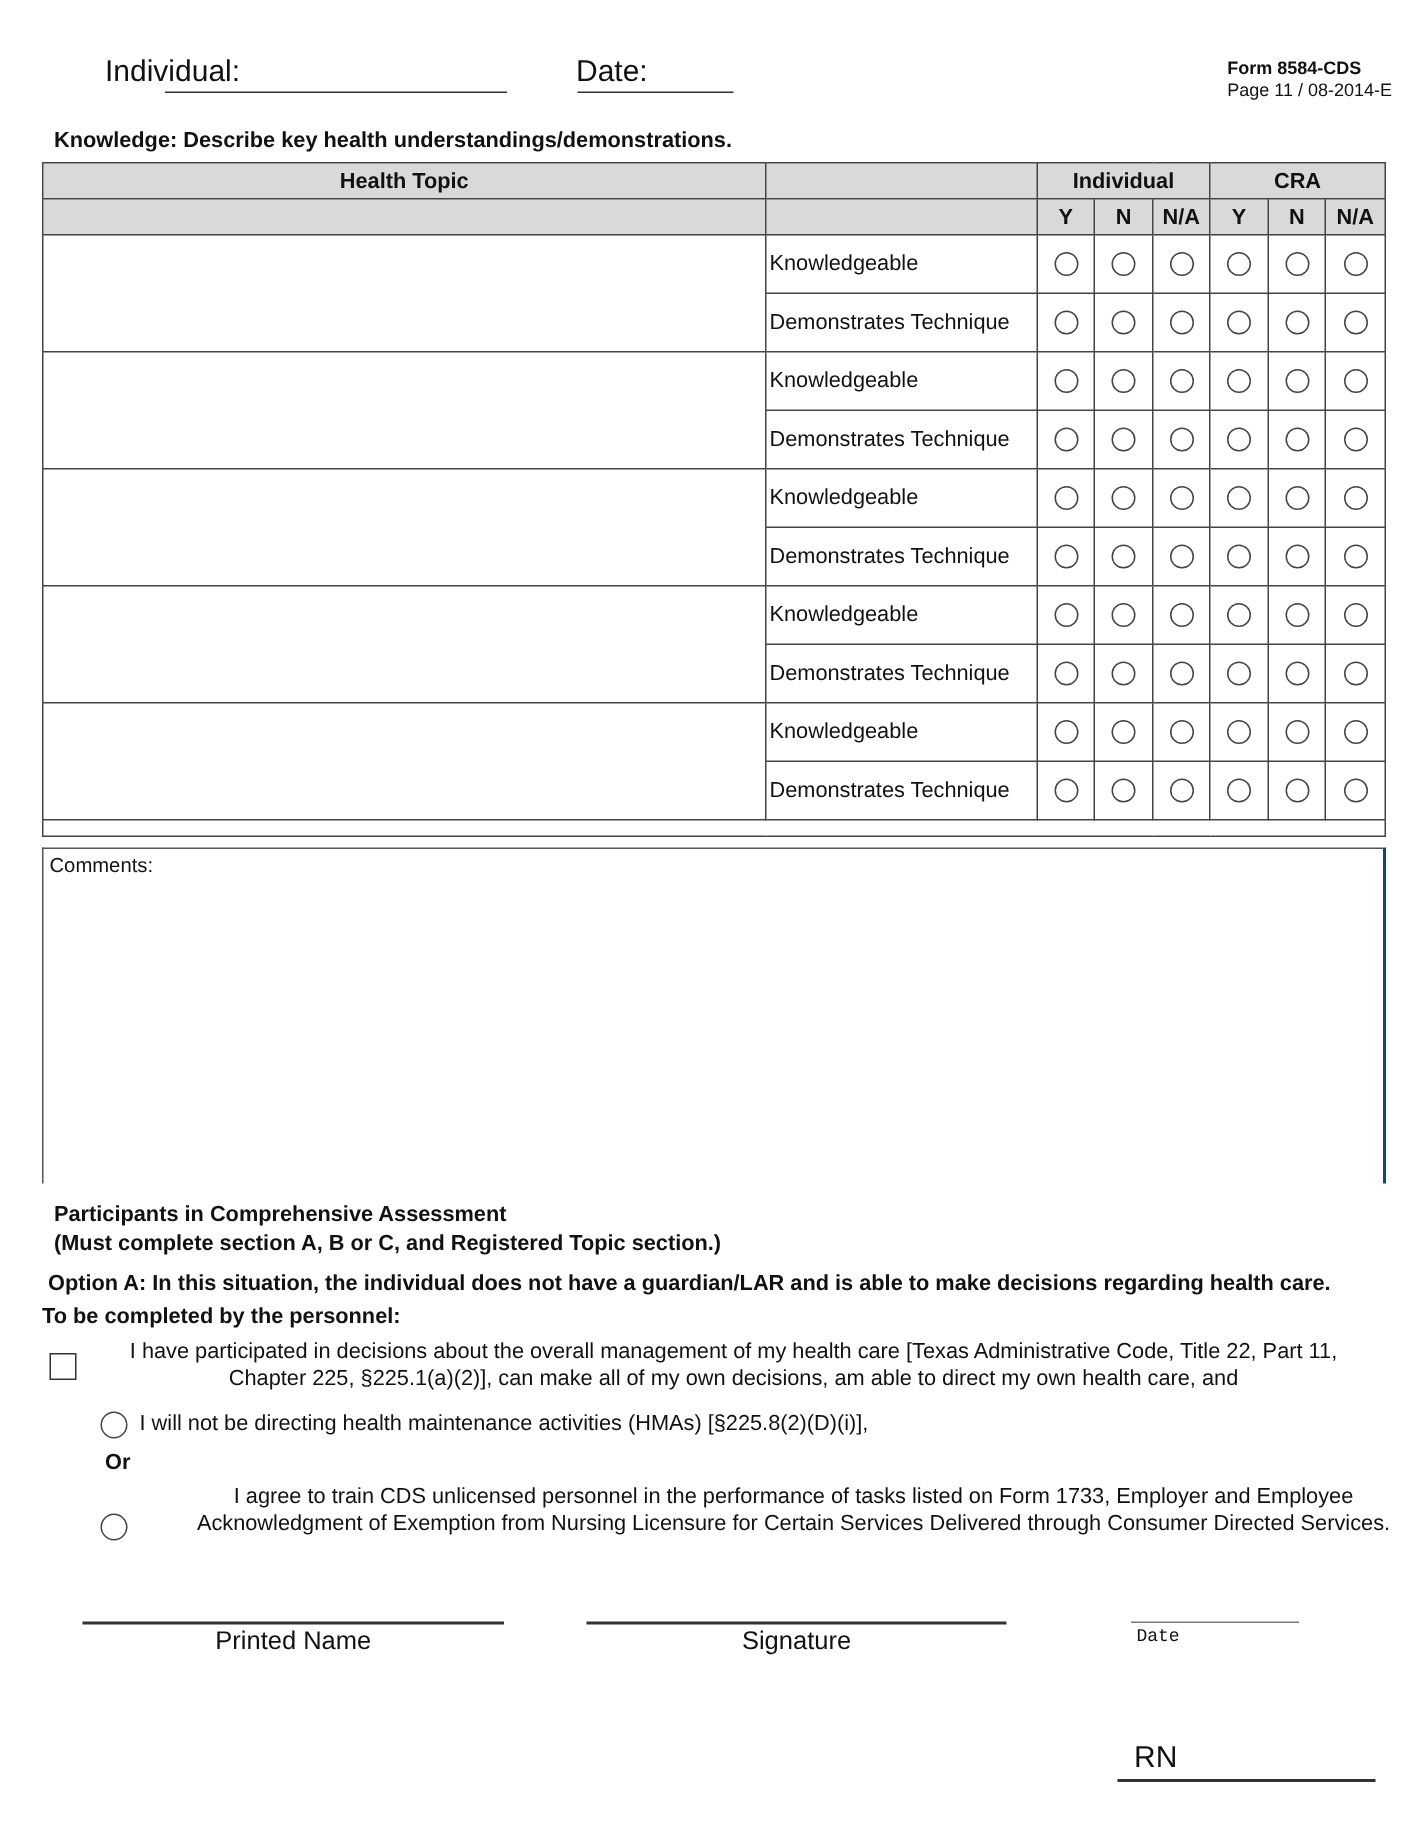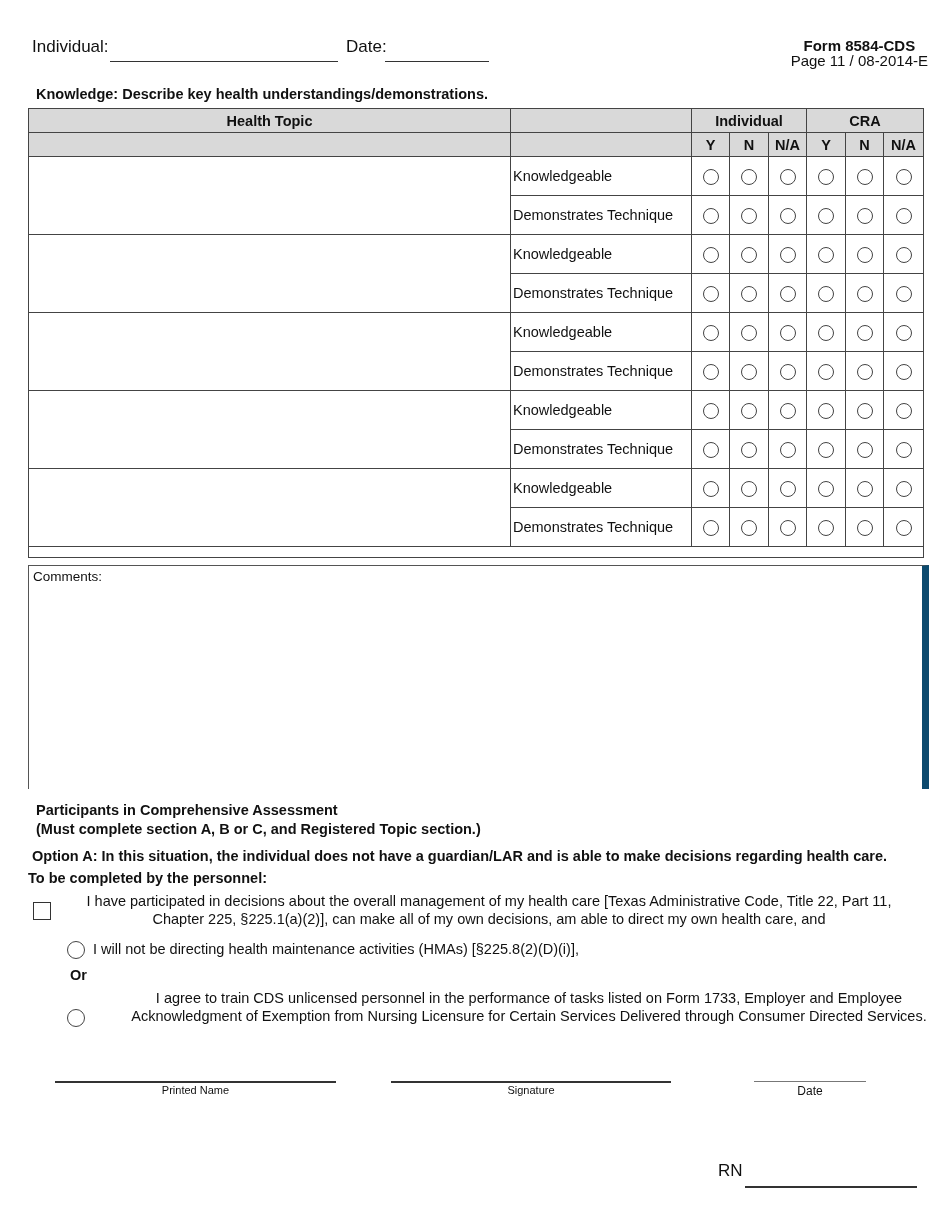--- a/index.html
+++ b/index.html
@@ -1,36 +1,36 @@
 <!DOCTYPE html>
 <html><head>
 <meta charset="utf-8">
 <style>
   html, body { margin: 0; padding: 0; background: #ffffff; }
   body { width: 950px; height: 1230px; position: relative; font-family: "Liberation Sans", sans-serif; color: #111; overflow: hidden; }
   .abs { position: absolute; }
-  .lbl { font-size: 17px; }
+  .lbl { font-size: 20px; margin-left: 38px; }
   .uline { border-bottom: 1px solid #333; height: 0; }
-  .form-id { right: 22px; top: 38px; text-align: center; font-size: 15px; line-height: 15px; }
+  .form-id { right: 22px; top: 38px; text-align: left; font-size: 12px; line-height: 15px; }
   .form-id .b { font-weight: bold; }
   .section-title { font-weight: bold; font-size: 14.5px; }
   table.grid { position: absolute; left: 28px; top: 108px; width: 895px; border-collapse: collapse; table-layout: fixed; }
   table.grid td, table.grid th { border: 1px solid #444; padding: 0; font-size: 14.5px; }
   table.grid th { background: #d9d9d9; font-weight: bold; height: 23px; text-align: center; }
   table.grid td.topic { background: #fff; }
   table.grid td.crit { height: 38px; padding-left: 2px; white-space: nowrap; border-radius: 18px; }
   table.grid td.radio-cell { text-align: center; vertical-align: middle; }
   .radio { display: inline-block; width: 14px; height: 14px; border: 1px solid #444; border-radius: 50%; vertical-align: middle; }
   table.grid tr.spacer td { height: 10px; }
-  .comments { left: 28px; top: 565px; width: 893px; height: 223px; border-top: 1px solid #555; border-left: 1px solid #555; border-right: 7px solid #0c4a6e; }
+  .comments { left: 28px; top: 565px; width: 893px; height: 223px; border-top: 1px solid #555; border-left: 1px solid #555; border-right: 2px solid #0c4a6e; }
   .comments span { position: absolute; left: 4px; top: 3px; font-size: 13.5px; }
   .checkbox { width: 16px; height: 16px; border: 1.5px solid #333; }
   .para { font-size: 14.5px; line-height: 18px; text-align: center; }
   .sigline { border-top: 2px solid #333; }
-  .siglabel { font-size: 11px; text-align: center; }
+  .siglabel { font-size: 17px; text-align: center; }
 </style>
 </head>
 <body>
 
 <span class="abs lbl" style="left:32px;top:37px;">Individual:</span>
 <div class="abs uline" style="left:110px;top:61px;width:228px;"></div>
 <span class="abs lbl" style="left:346px;top:37px;">Date:</span>
 <div class="abs uline" style="left:385px;top:61px;width:104px;"></div>
 <div class="abs form-id">
   <div class="b">Form 8584-CDS</div>
@@ -190,16 +190,16 @@
 <div class="abs section-title" style="left:70px;top:967px;">Or</div>
 
 <div class="abs radio" style="left:67px;top:1009px;width:16px;height:16px;"></div>
 <div class="abs para" style="left:93px;top:989px;width:810px;margin-left:31px;">I agree to train CDS unlicensed personnel in the performance of tasks listed on Form 1733, Employer and Employee Acknowledgment of Exemption from Nursing Licensure for Certain Services Delivered through Consumer Directed Services.</div>
 
 <div class="abs sigline" style="left:55px;top:1081px;width:281px;"></div>
 <div class="abs siglabel" style="left:55px;top:1084px;width:281px;">Printed Name</div>
 <div class="abs sigline" style="left:391px;top:1081px;width:280px;"></div>
 <div class="abs siglabel" style="left:391px;top:1084px;width:280px;">Signature</div>
 <div class="abs" style="left:754px;top:1081px;width:112px;border-top:1px solid #777;"></div>
-<div class="abs siglabel" style="left:754px;top:1084px;width:112px;font-size:12px;">Date</div>
+<div class="abs siglabel" style="left:716px;top:1084px;width:112px;font-size:12px;font-family:Liberation Mono, monospace;">Date</div>
 
 <span class="abs lbl" style="left:718px;top:1161px;">RN</span>
 <div class="abs sigline" style="left:745px;top:1186px;width:172px;"></div>
 
 </body></html>

